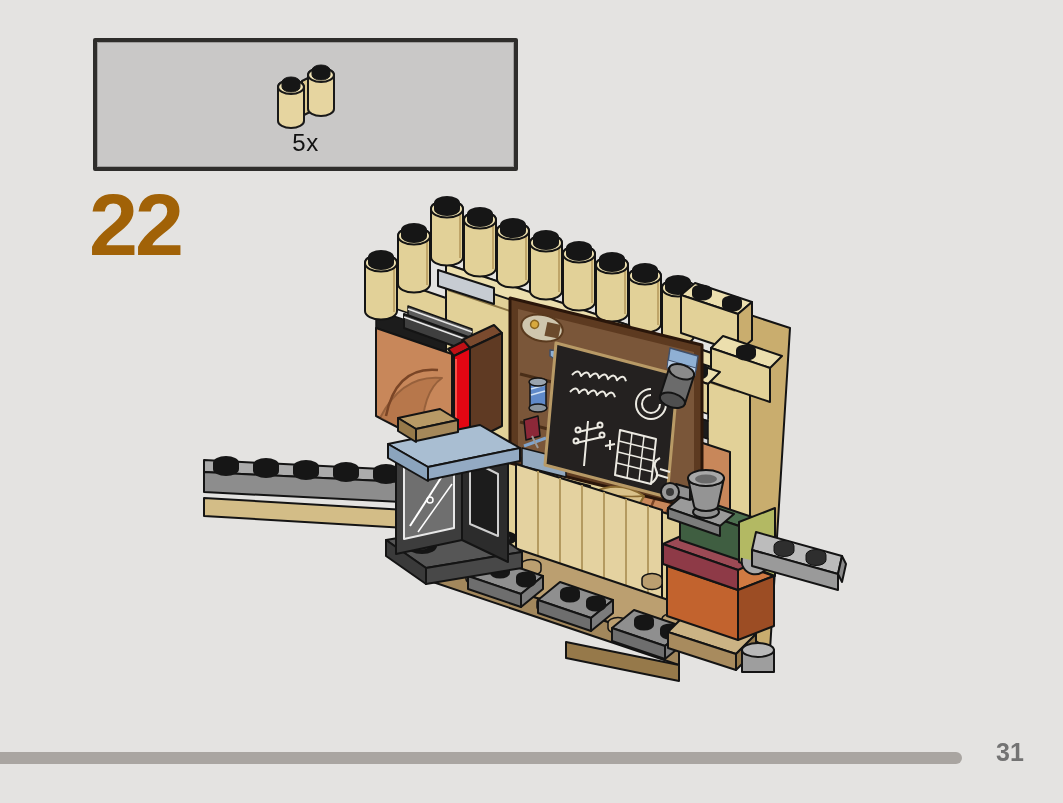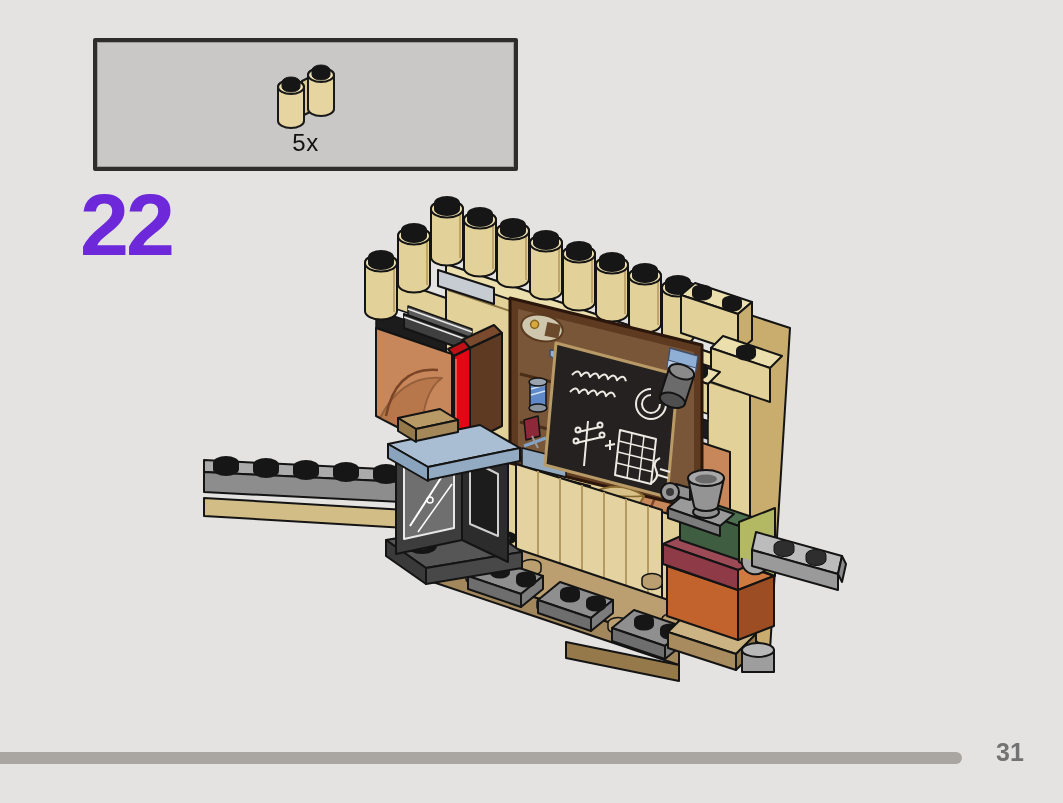--- a/index.html
+++ b/index.html
@@ -4,22 +4,22 @@
 <style>
   html,body{margin:0;padding:0;background:#e4e3e1;}
   .page{position:relative;width:1063px;height:803px;background:#e4e3e1;
         font-family:"Liberation Sans",sans-serif;overflow:hidden;}
   .parts-box{position:absolute;left:93px;top:38px;width:425px;height:133px;
         background:#c9c8c7;border:4px solid #2e2d2b;border-radius:2px;box-sizing:border-box;
         display:flex;align-items:center;justify-content:center;
         box-shadow:inset 0 0 0 1px #9f9e9d;}
   .part-preview{display:flex;flex-direction:column;align-items:center;margin-top:2px;}
   .part-qty{font-size:24px;color:#121212;margin-top:-4px;letter-spacing:.5px;}
-  .step-number{position:absolute;left:80px;top:181px;font-size:88px;font-weight:700;
-        color:#6d28d9;letter-spacing:-3px;line-height:1;}
+  .step-number{position:absolute;left:89px;top:181px;font-size:88px;font-weight:700;
+        color:#a16207;letter-spacing:-3px;line-height:1;}
   .build-svg{position:absolute;left:190px;top:178px;width:680px;height:510px;}
   .progress-bar{position:absolute;left:0;top:752px;width:962px;height:12px;
         background:#a9a5a1;border-radius:0 6px 6px 0;}
   .page-number{position:absolute;left:996px;top:738px;font-size:25px;font-weight:700;color:#737373;}
   svg{display:block;}
 </style>
 </head>
 <body>
 
 <div class="page">

